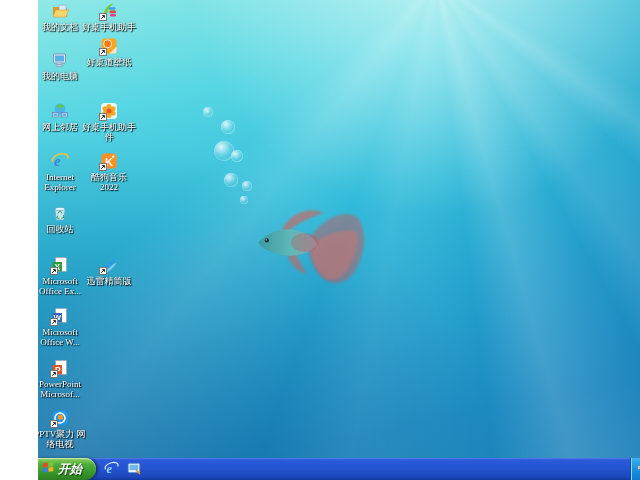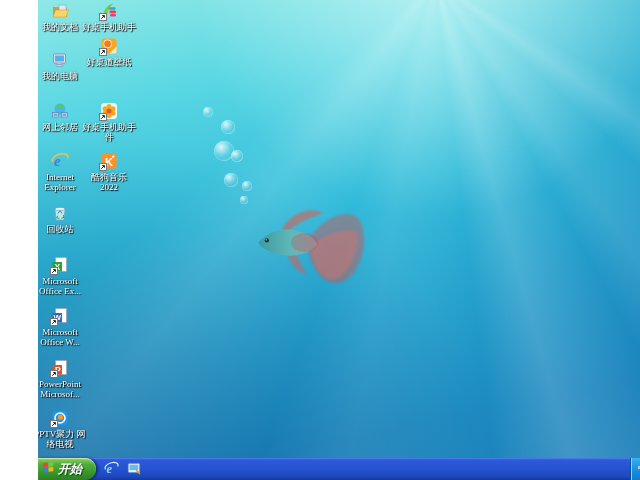--- a/index.html
+++ b/index.html
@@ -310,20 +310,39 @@
           </svg>
         </span>
     </div>
     <div class="lbl">
         <div>酷狗音乐</div>
         <div>2022</div>
       </div>
   </div>
 
 
+  <div class="di c2" style="top:256px">
+    <div class="ic">
+      <svg width="18" height="18" viewBox="0 0 18 18">
+        <path d="M2.5,13.5 C6,10 9.5,6 16,2.5 C12,8 9.5,11 6,13.8 Z" fill="#2e9ae8"></path>
+        <path d="M5.5,15.8 C8.5,12 12.5,8.5 17,6.5 C13.5,11.5 10.5,14 7.5,16 Z" fill="#7fd0f5"></path>
+        <circle cx="4.4" cy="13.2" r="1.8" fill="#1a6fc0"></circle>
+        <path d="M3,13 L0.8,12.4" stroke="#1a6fc0" stroke-width="0.8"></path>
+      </svg>
+      <span class="sb">
+          <svg width="6" height="6" viewBox="0 0 6 6">
+            <path d="M1.2,4.8 L4.2,1.8 M2.2,1.6 h2.2 v2.2" stroke="#000" stroke-width="0.9" fill="none"></path>
+          </svg>
+        </span>
+    </div>
+    <div class="lbl">
+        <div>迅雷精简版</div>
+        <div></div>
+      </div>
+  </div>
 
   <div class="taskbar">
     <div class="start">
       <span>
         <svg width="13" height="13" viewBox="0 0 14 14">
           <g transform="skewY(-6)">
             <rect x="1" y="2.4" width="5.2" height="4.6" fill="#e8482e"></rect>
             <rect x="7" y="2.4" width="5.2" height="4.6" fill="#7ec242"></rect>
             <rect x="1" y="7.8" width="5.2" height="4.6" fill="#3a7ede"></rect>
             <rect x="7" y="7.8" width="5.2" height="4.6" fill="#f2b51e"></rect>

